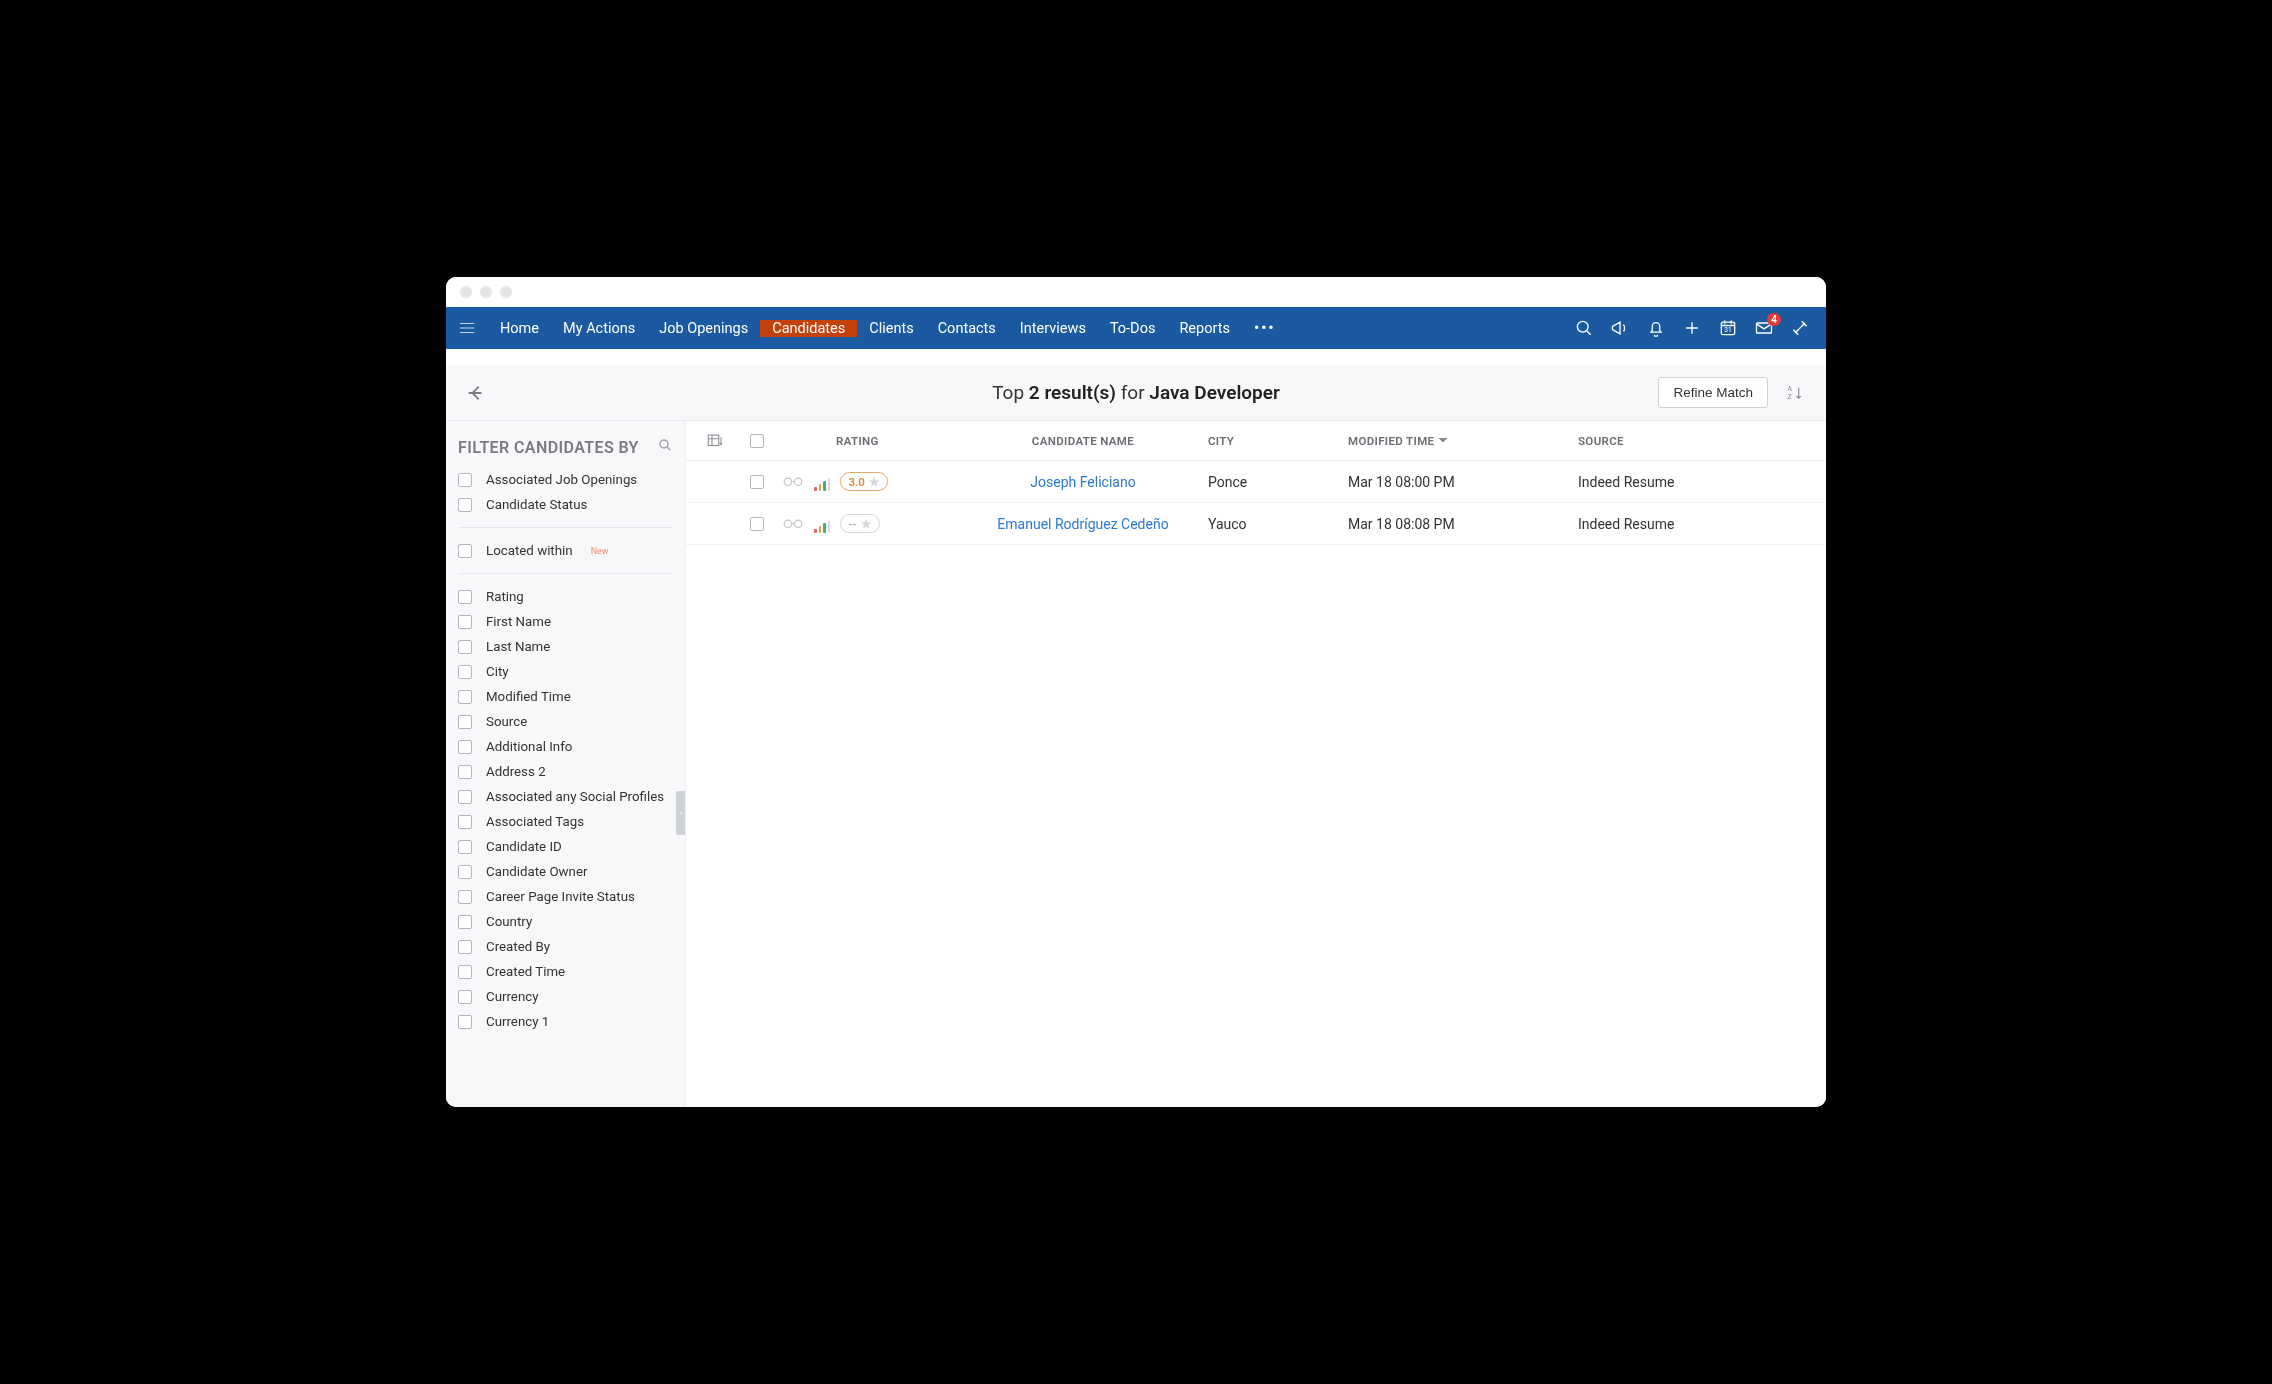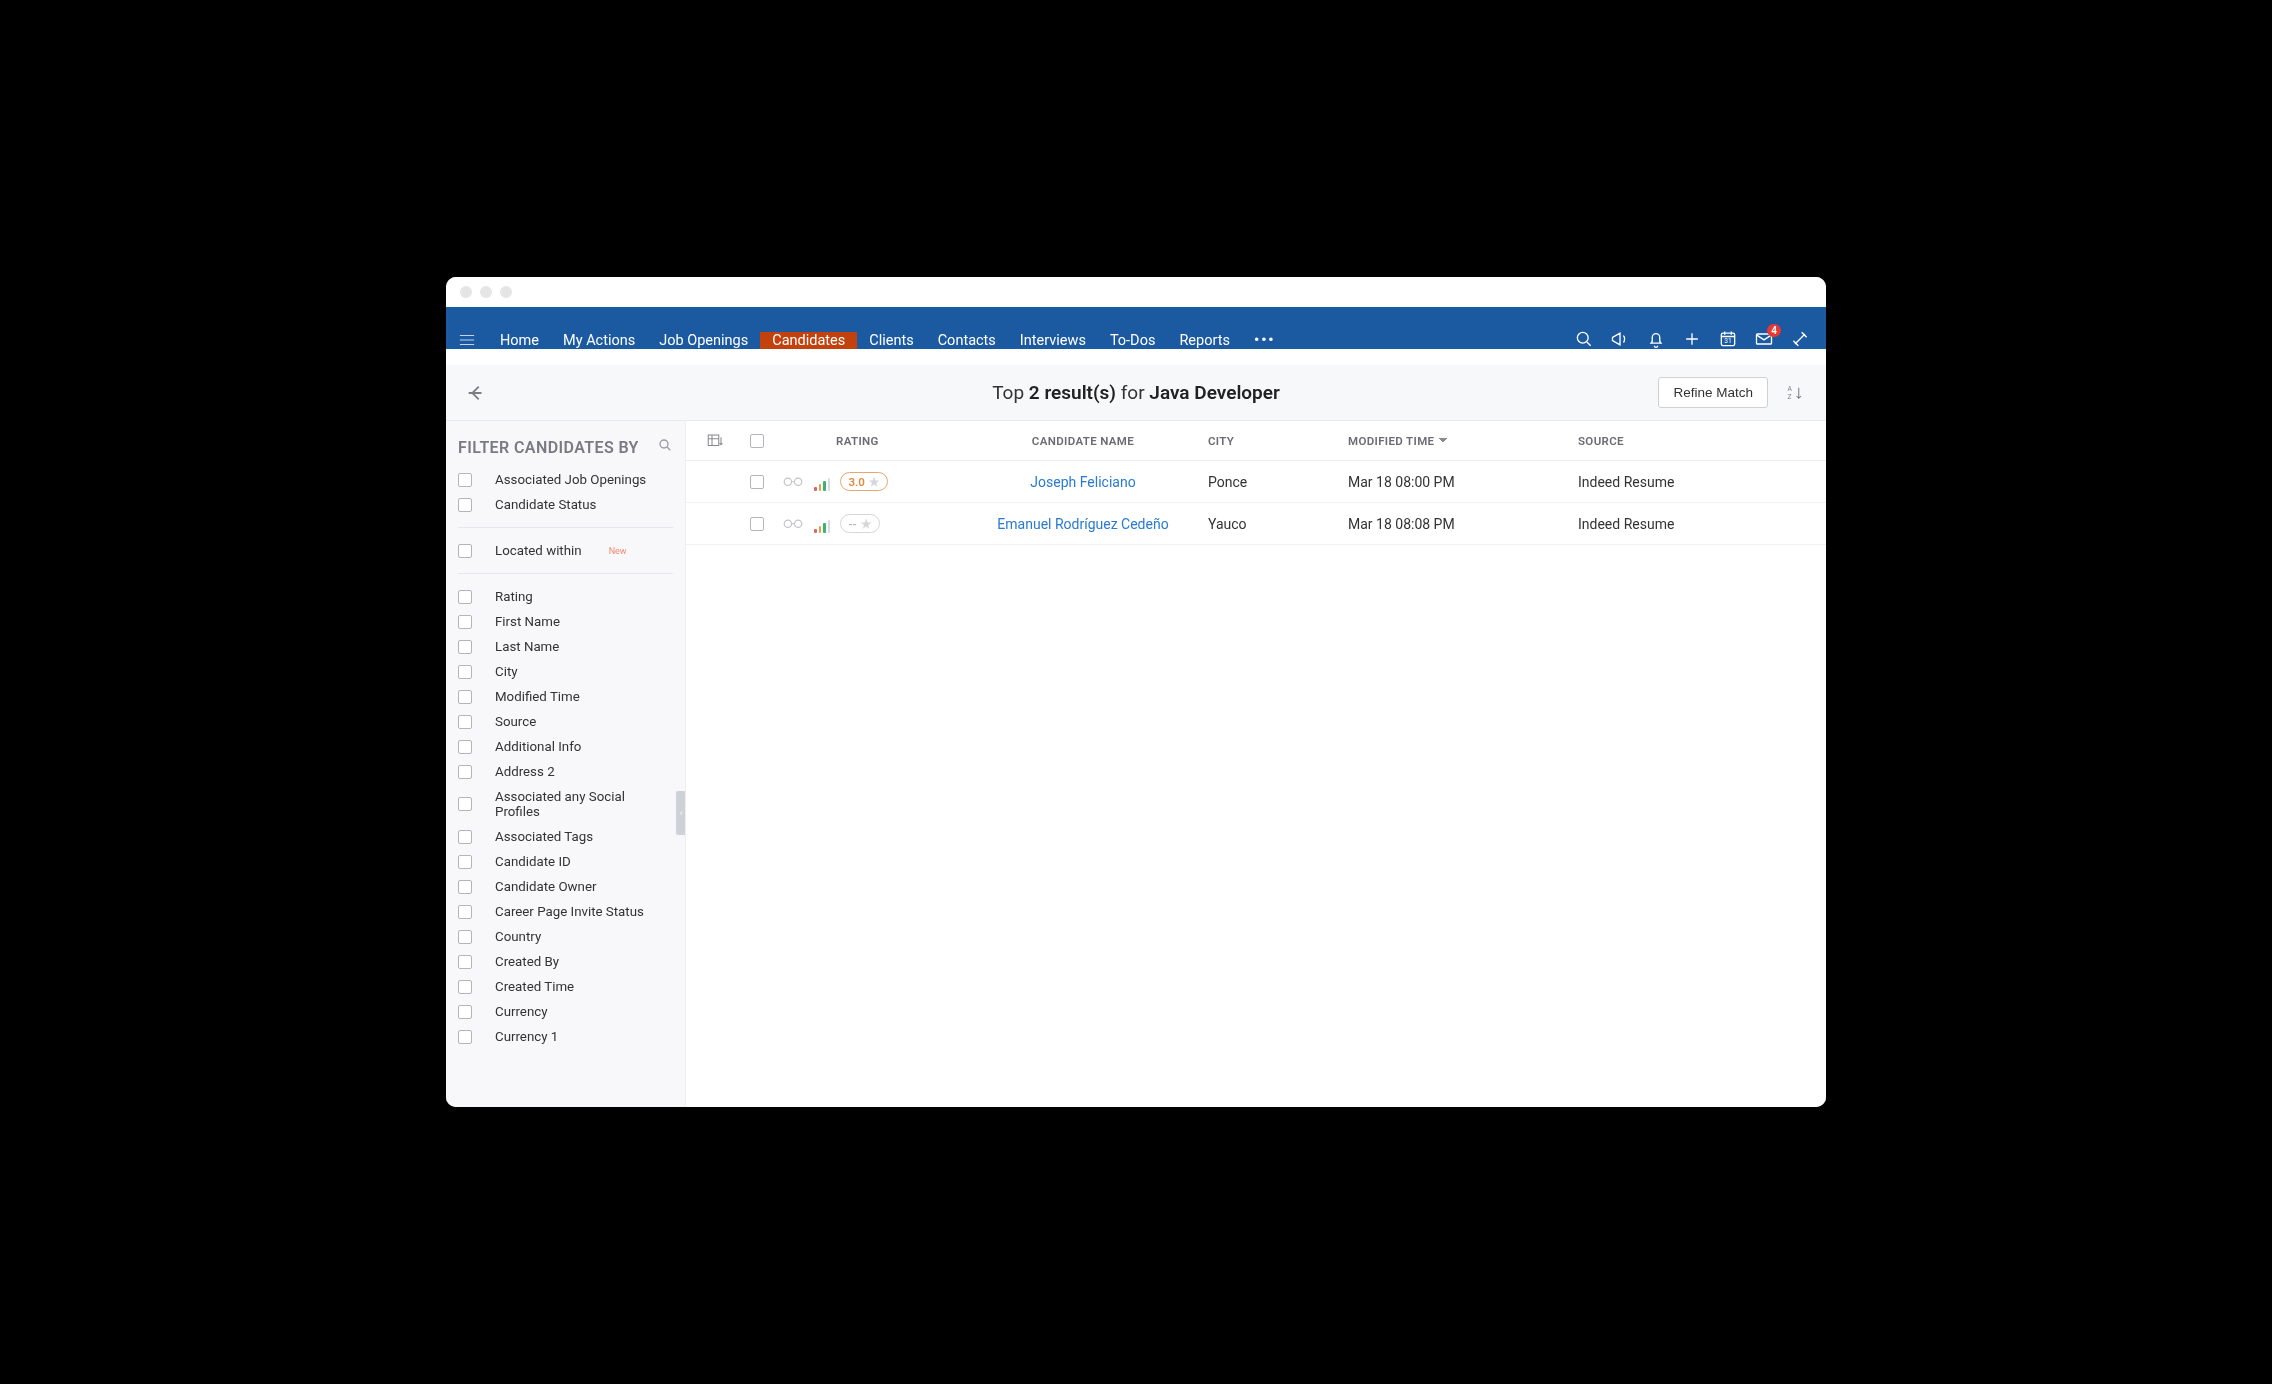--- a/index.html
+++ b/index.html
@@ -29,21 +29,21 @@
     padding: 0 14px;
     gap: 8px;
   }
   .traffic-light {
     width: 12px; height: 12px; border-radius: 50%; background: #e5e5e5;
   }
   .topnav {
     background: #1b5aa1;
     height: 42px;
     display: flex;
-    align-items: flex-end;
+    align-items: center;
     color: #fff;
     font-size: 14.5px;
   }
   .hamburger {
     width: 42px; display:flex; align-items:center; justify-content:center;
     cursor:pointer;
   }
   .hamburger svg { width:18px; height:18px; stroke:#fff; }
   .nav-items { display:flex; align-items:stretch; }
   .nav-item {
@@ -85,21 +85,21 @@
   .sidebar-header {
     display:flex; align-items:center; justify-content:space-between;
     padding:8px 12px 10px 12px;
   }
   .sidebar-header-title {
     font-size:16px; letter-spacing:0.4px; color:#7a7a82; font-weight:600;
   }
   .sidebar-search-icon svg { width:16px; height:16px; stroke:#9a9aa2; fill:none; stroke-width:2; }
   .filter-list { list-style:none; }
   .filter-item {
-    display:flex; align-items:center; gap:23px; padding:5px 12px;
+    display:flex; align-items:center; gap:14px; padding:5px 12px;
     font-size:13.3px; color:#333; cursor:pointer;
   }
   .filter-item input[type=checkbox]{
     width:14px; height:14px; appearance:none; border:1.3px solid #b4b4bc; border-radius:2px; background:#fff;
   }
   .filter-divider { height:1px; background:#e6e6ec; margin:10px 12px; }
   .new-tag { font-size:9px; color:#f08a6e; margin-left:4px; vertical-align:super; }
   .collapse-handle {
     position:absolute; right:-1px; top:370px; width:10px; height:44px;
     background:#cfd1d8; border-radius:2px 0 0 2px; display:flex; align-items:center; justify-content:center;

